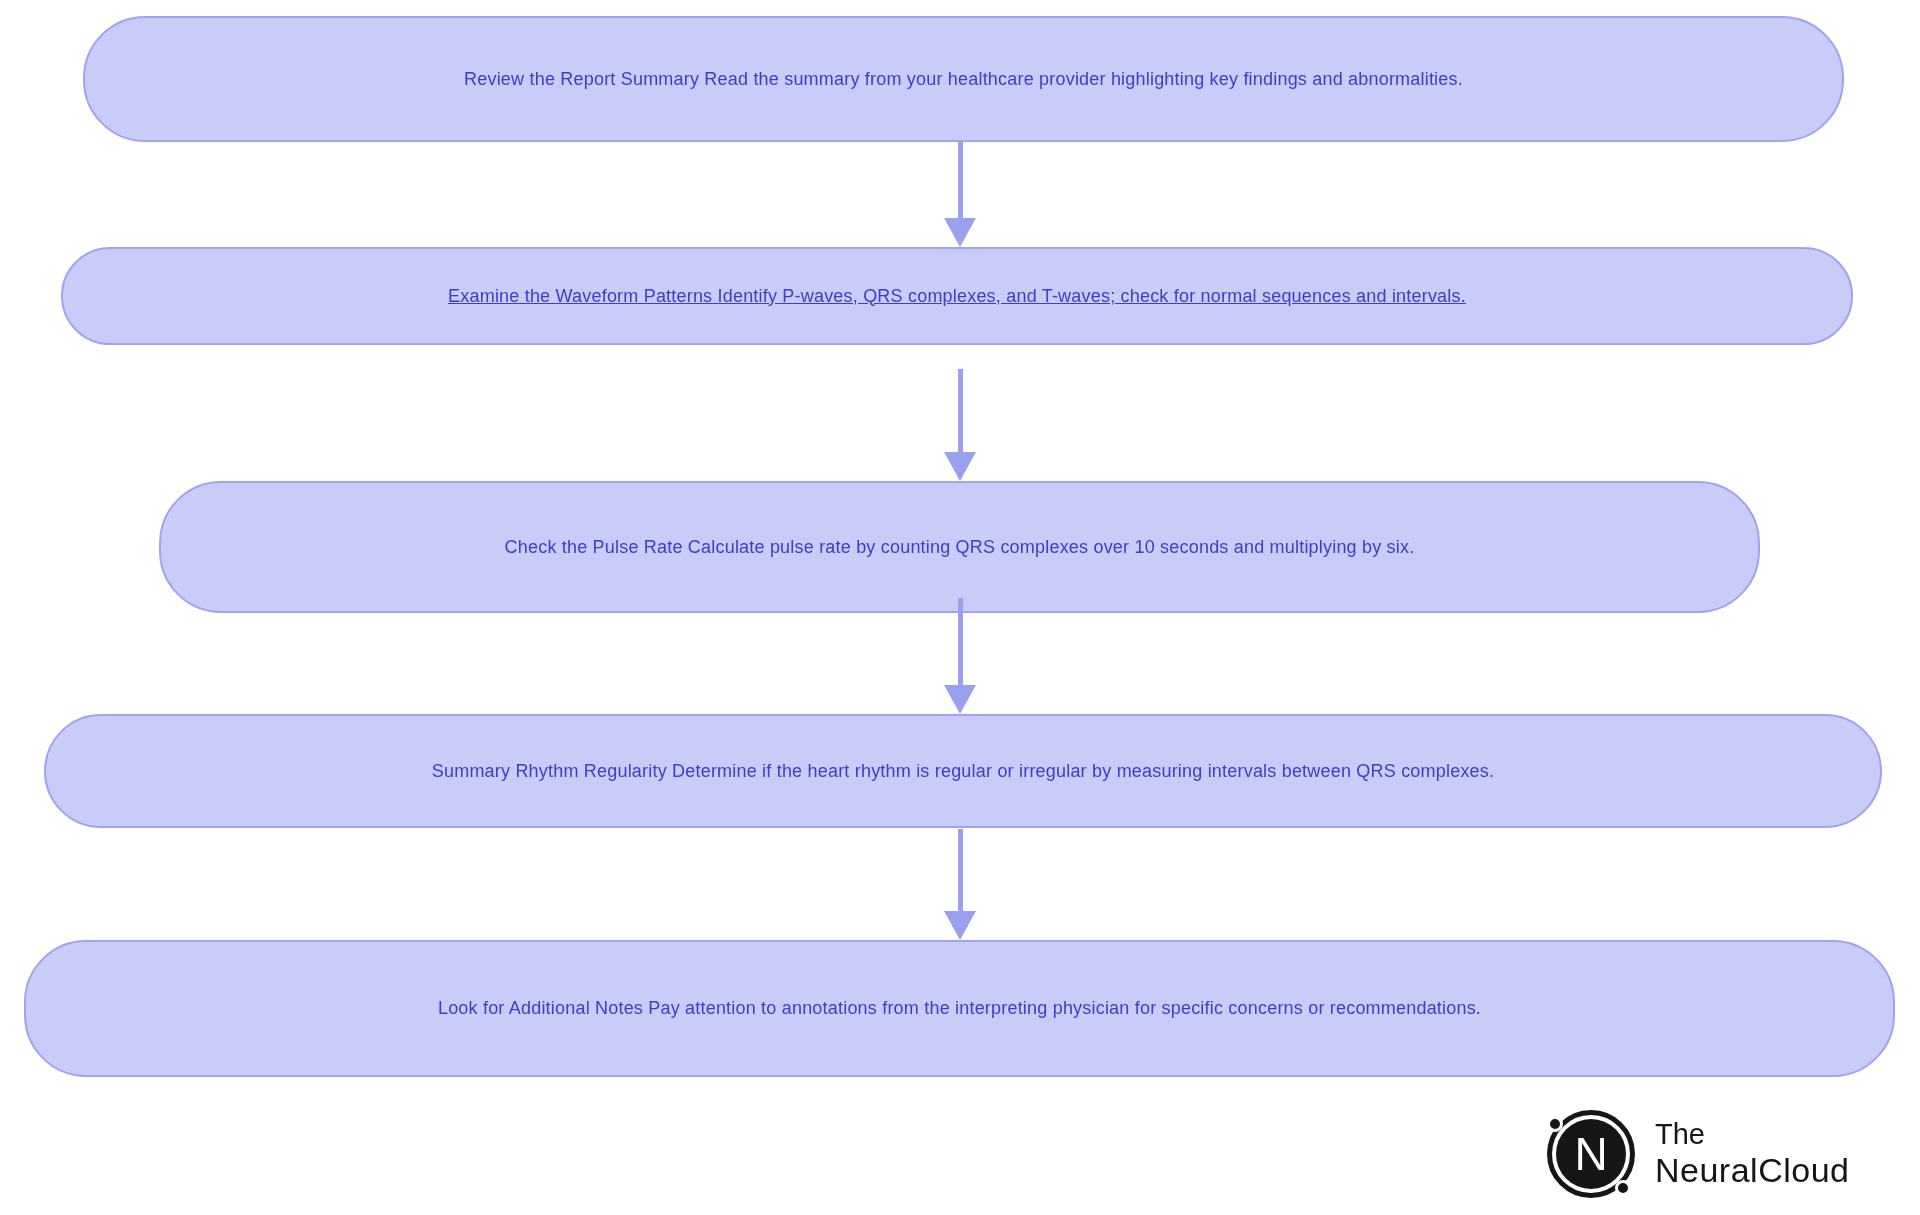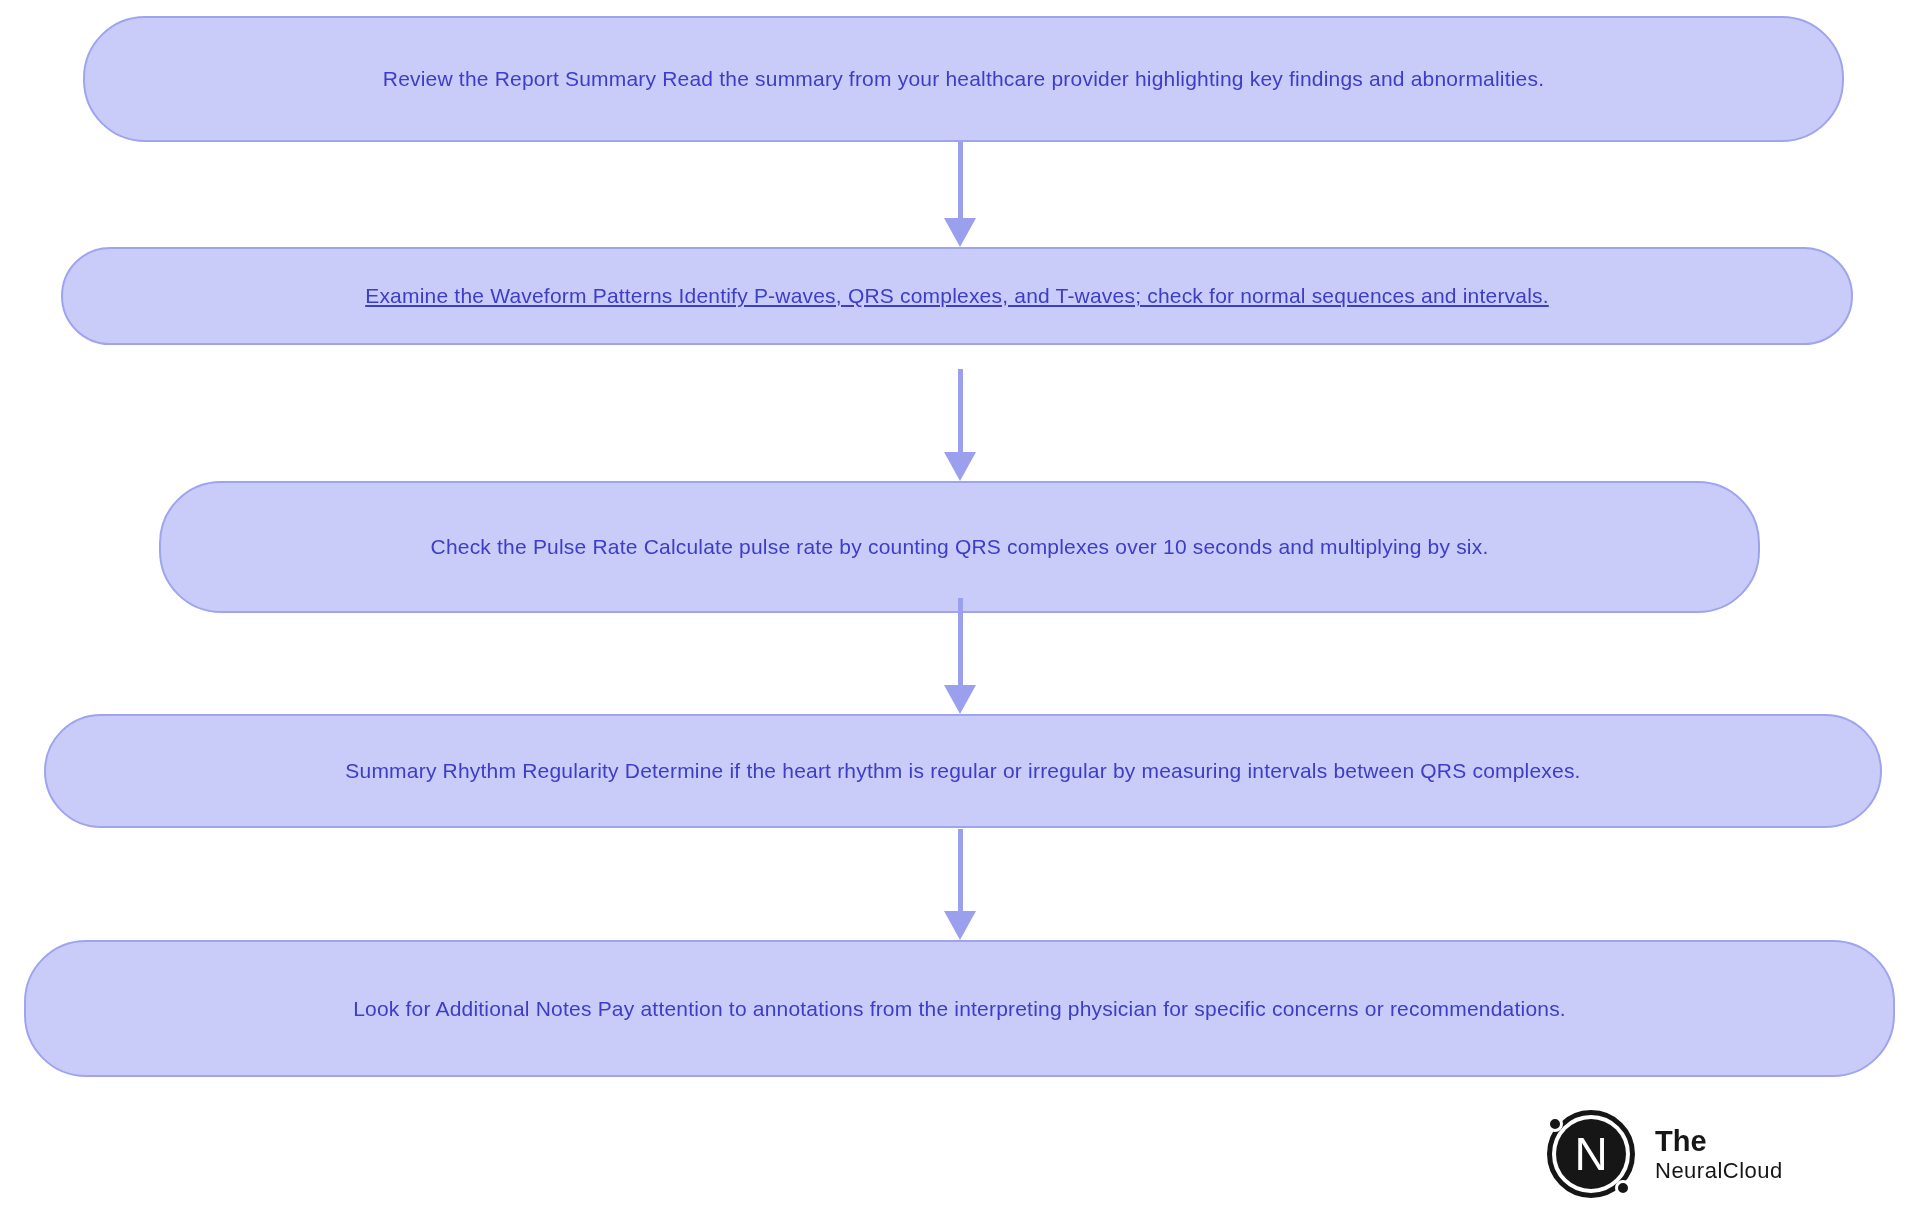--- a/index.html
+++ b/index.html
@@ -22,21 +22,21 @@
   .flow-node{
     position:absolute;
     background:var(--box-fill);
     border:2px solid var(--box-border);
     border-radius:62px;
     display:flex;
     align-items:center;
     justify-content:center;
     text-align:center;
     color:var(--step-text);
-    font-size:21px;
+    font-size:18px;
     letter-spacing:0.2px;
     padding:0 60px;
   }
   .node1{left:83px;  top:16px;  width:1761px; height:126px;}
   .node2{left:61px;  top:247px; width:1792px; height:98px;text-decoration:underline;}
   .node3{left:159px; top:481px; width:1601px; height:132px;}
   .node4{left:44px;  top:714px; width:1838px; height:114px;}
   .node5{left:24px;  top:940px; width:1871px; height:137px;}
 
   .arrow{position:absolute;left:960px;width:0;}
@@ -92,22 +92,22 @@
   .logo-dot{
     position:absolute;
     width:16px;height:16px;
     background:var(--logo-text);
     border:3px solid #ffffff;
     border-radius:50%;
   }
   .dot-tl{left:2px;top:8px;}
   .dot-br{right:6px;bottom:4px;}
   .logo-text{display:flex;flex-direction:column;line-height:1.15;}
-  .logo-line1{font-size:29px;font-weight:700;}
-  .logo-line2{font-size:22px;font-weight:400;letter-spacing:0.5px;}
+  .logo-line1{font-size:29px;font-weight:400;}
+  .logo-line2{font-size:34px;font-weight:400;letter-spacing:0.5px;}
 </style>
 </head>
 <body>
 
 <div class="canvas">
 
   <div class="flow-node node1">
     <span>Review the Report Summary Read the summary from your healthcare provider highlighting key findings and abnormalities.</span>
   </div>
 

